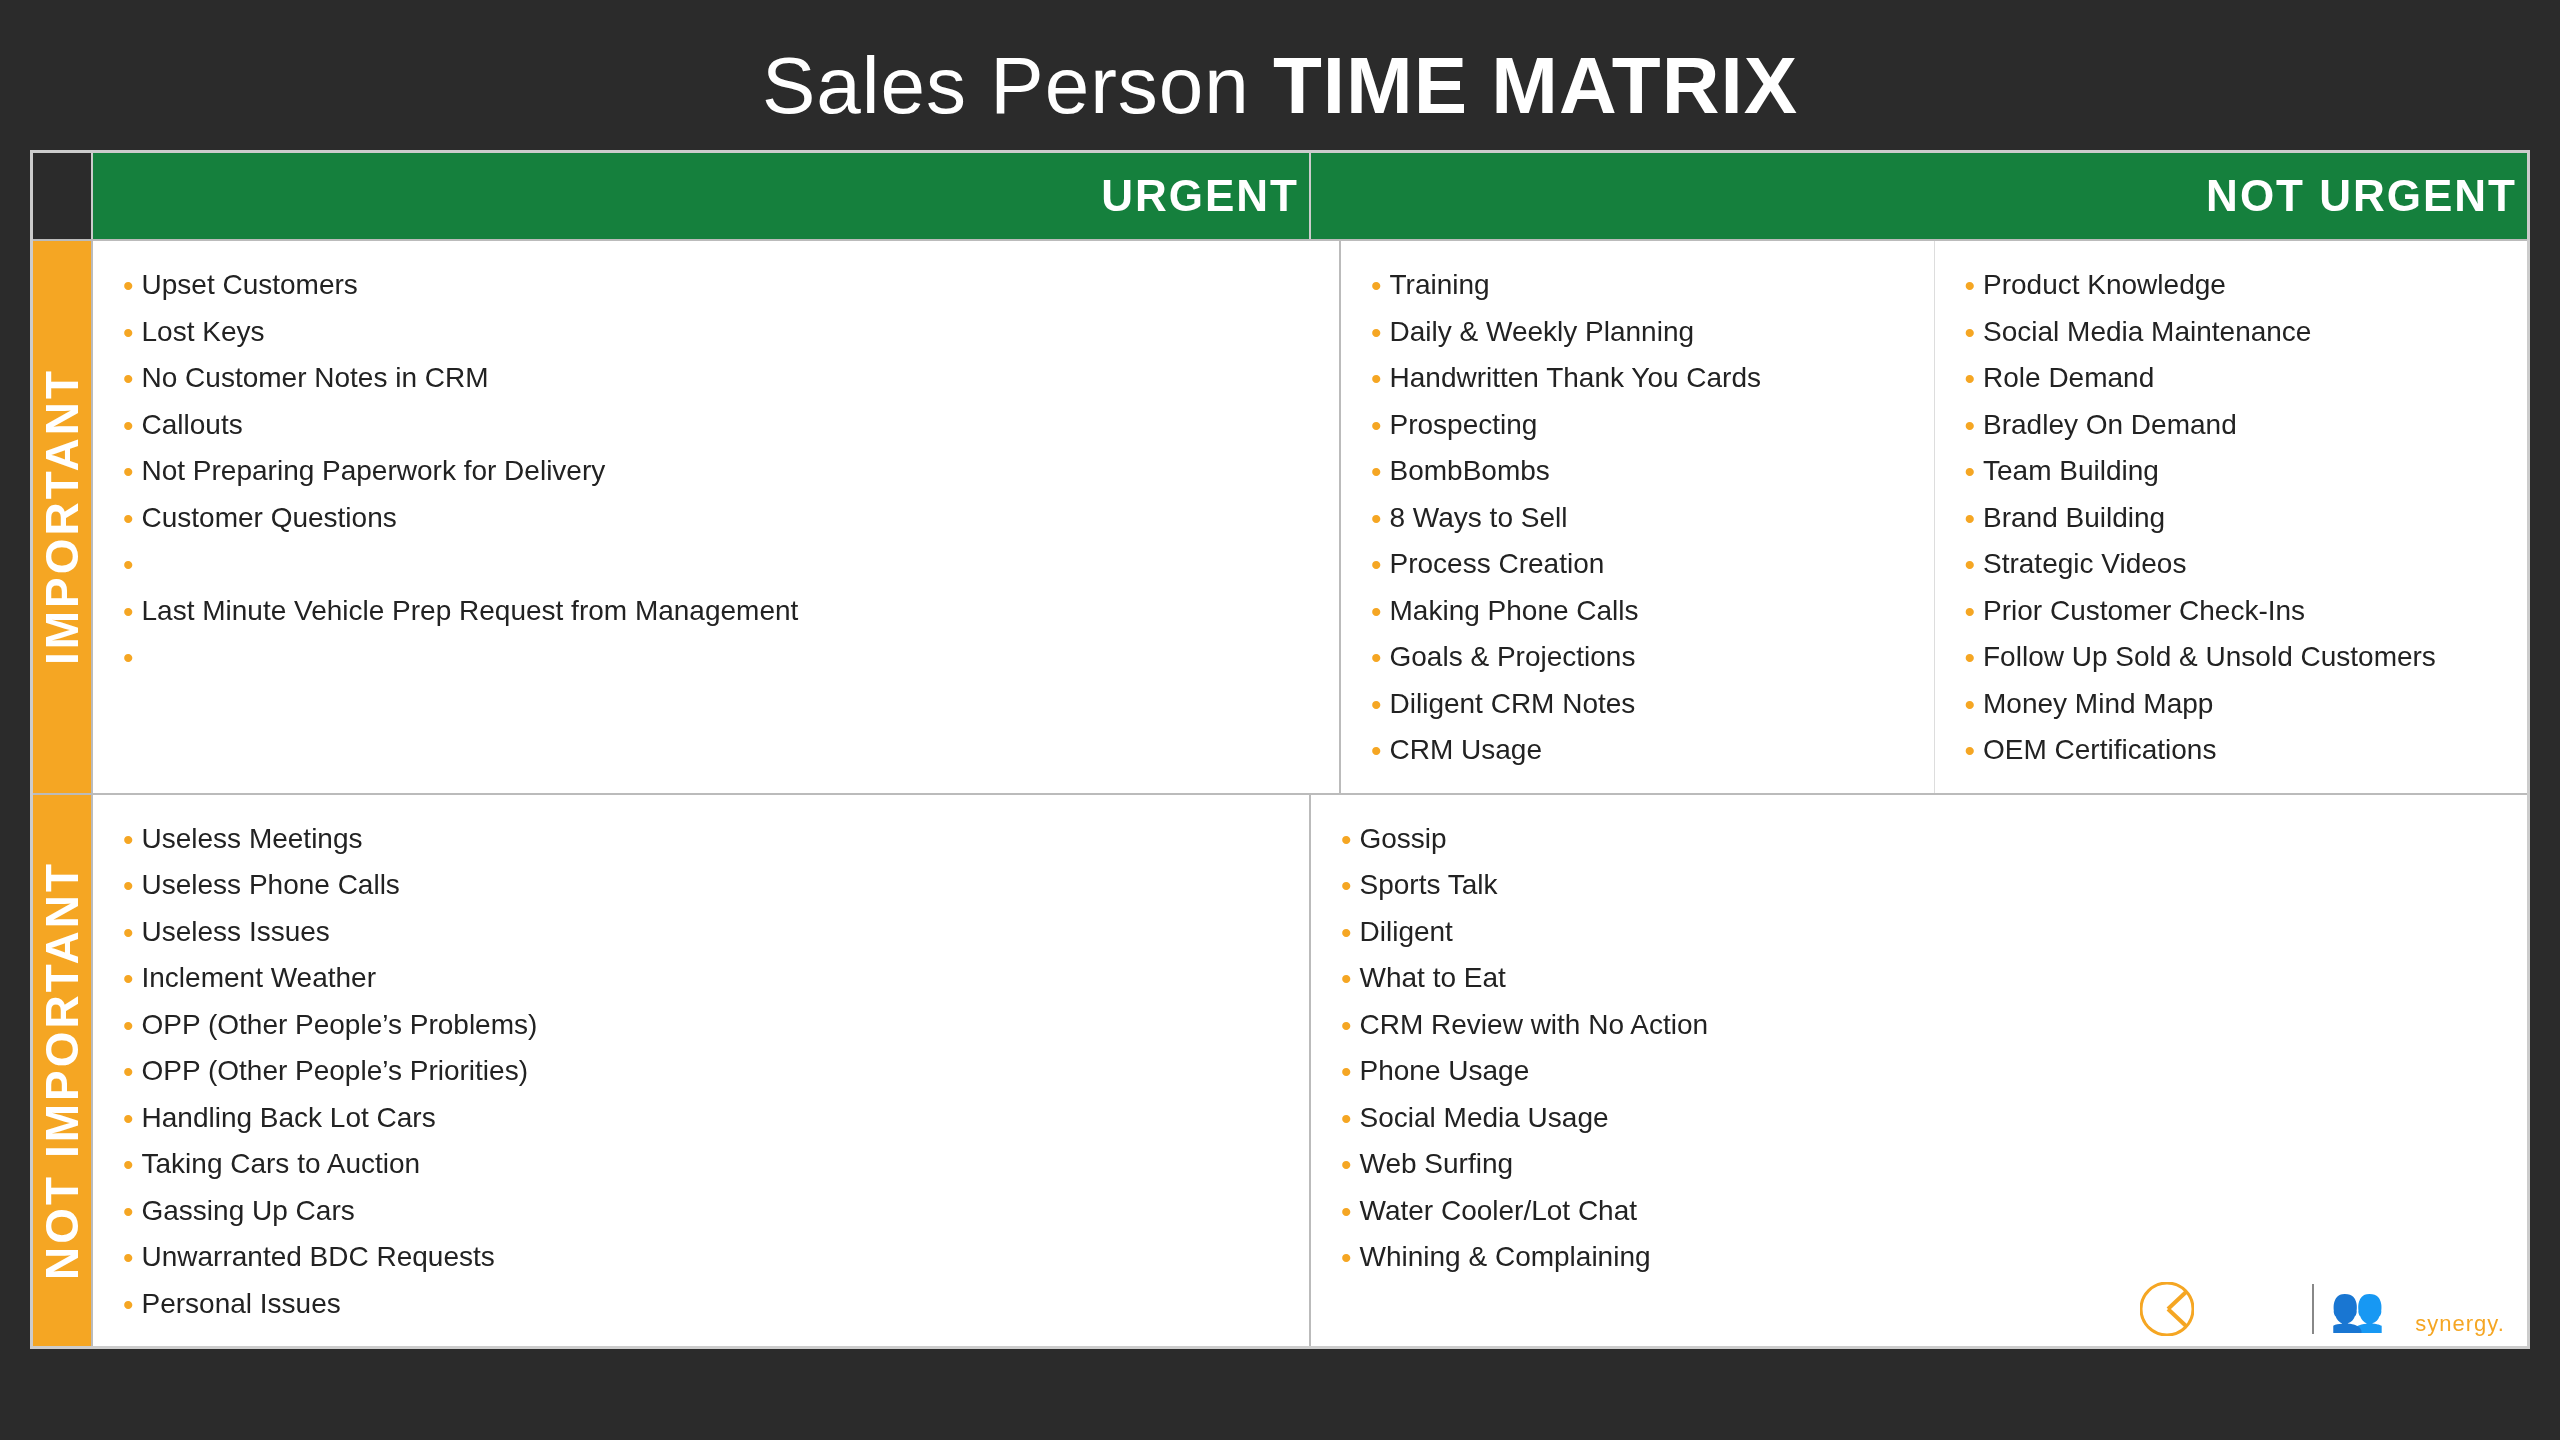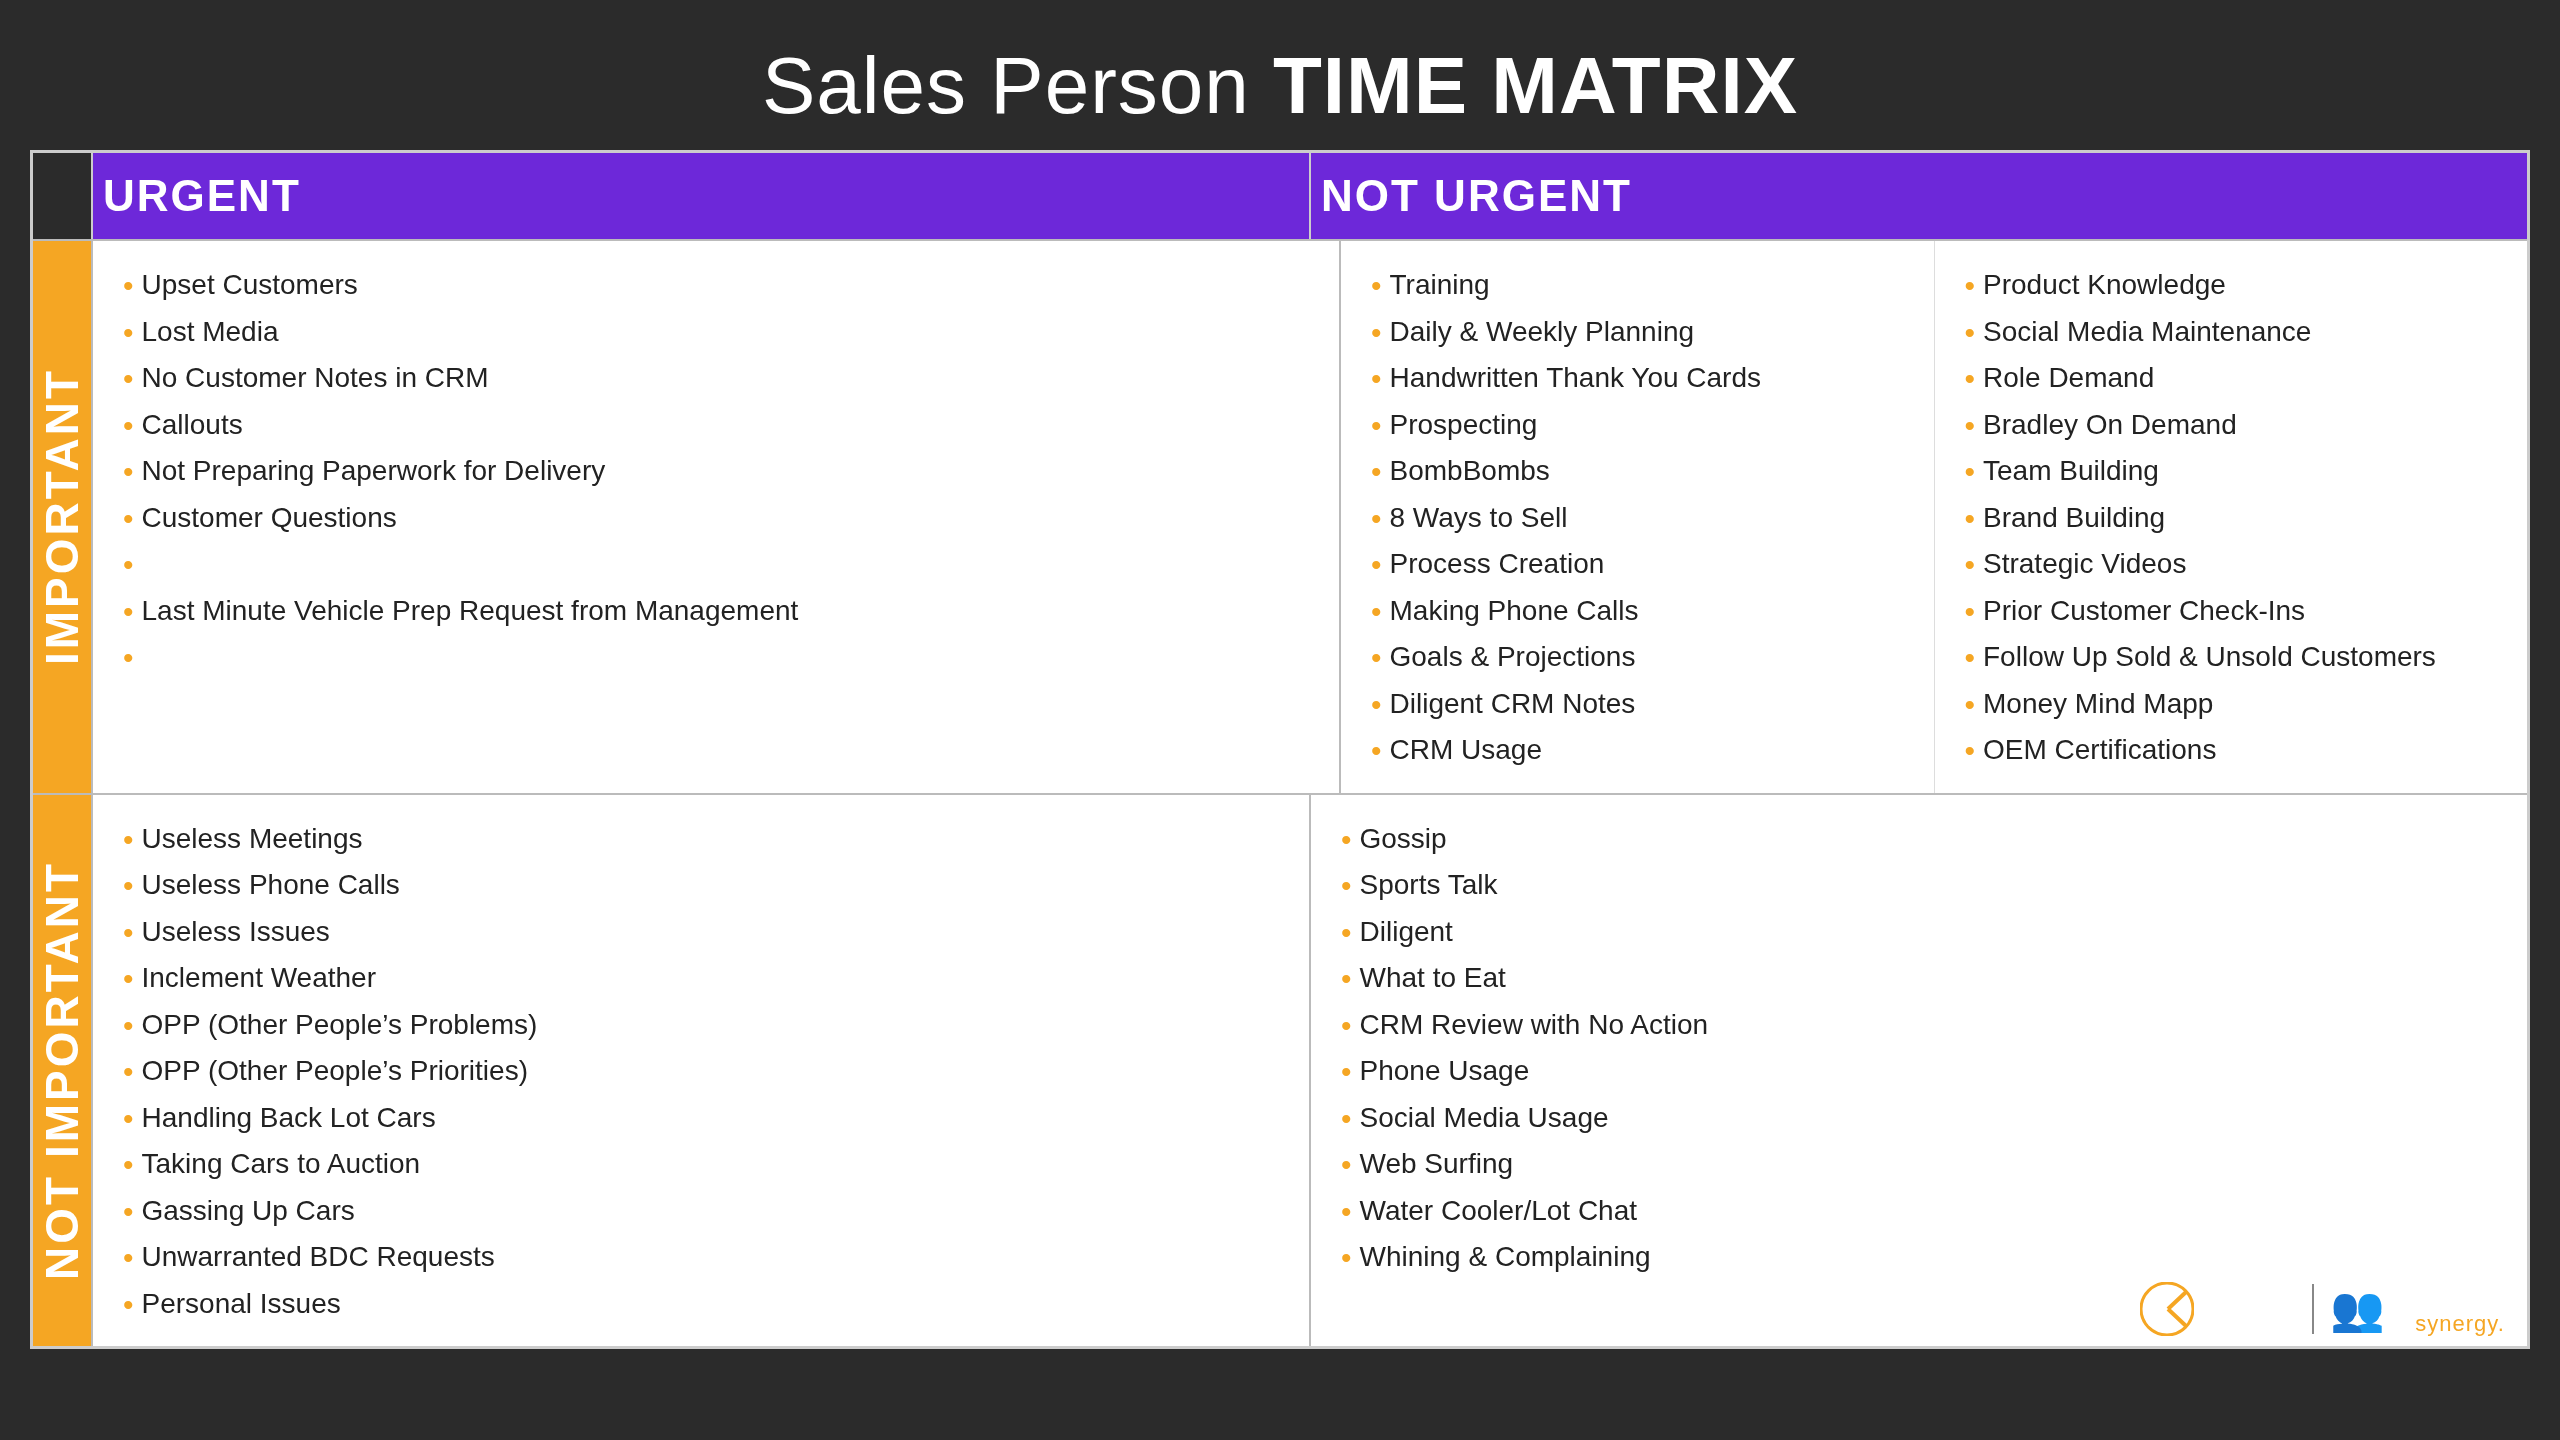--- a/index.html
+++ b/index.html
@@ -45,22 +45,22 @@
       flex-direction: row;
       flex-shrink: 0;
     }
     .row-label-spacer {
       width: 58px;
       background: #2b2b2b;
       flex-shrink: 0;
     }
     .col-header {
       flex: 1;
-      background: #6d28d9;
-      text-align: left;
+      background: #15803d;
+      text-align: right;
       padding: 18px 10px;
       font-size: 44px;
       font-weight: 900;
       color: #fff;
       letter-spacing: 2px;
       border-left: 2px solid #ccc;
     }
     
     .matrix-body {
       flex: 1;
@@ -220,21 +220,21 @@
           <span class="row-label-text">IMPORTANT</span>
         </div>
 
         <div class="cell" id="cell-iu">
             <div class="item">
               <span class="bullet">•</span>
               <span>Upset Customers</span>
             </div>
             <div class="item">
               <span class="bullet">•</span>
-              <span>Lost Media</span>
+              <span>Lost Keys</span>
             </div>
             <div class="item">
               <span class="bullet">•</span>
               <span>No Customer Notes in CRM</span>
             </div>
             <div class="item">
               <span class="bullet">•</span>
               <span>Callouts</span>
             </div>
             <div class="item">

